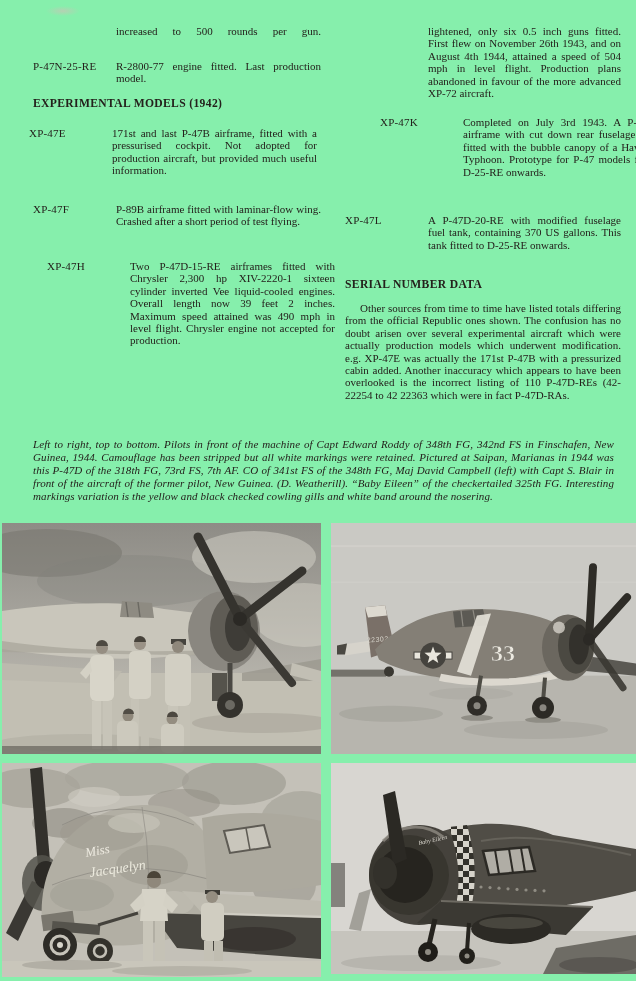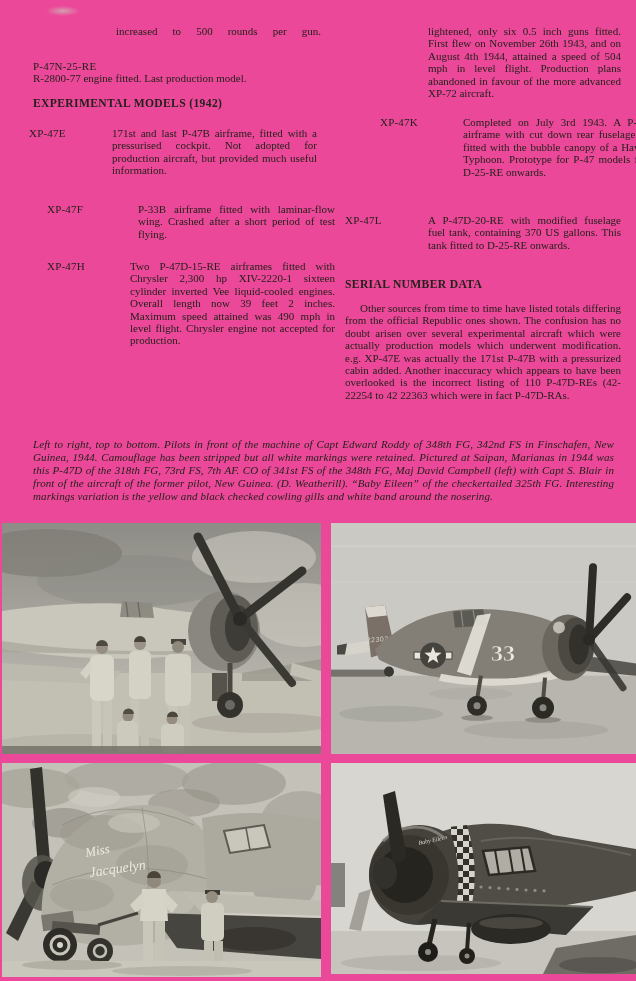--- a/index.html
+++ b/index.html
@@ -1,18 +1,18 @@
 <!DOCTYPE html>
 <html><head>
 <meta charset="utf-8">
 <style>
   html,body{margin:0;padding:0;background:#d8d5ca;}
   .page{
     position:relative;width:636px;height:981px;margin:0 auto;
-    background:#ec4899;overflow:hidden;
+    background:#86efac;overflow:hidden;
     font-family:"Liberation Serif", serif;color:#24211c;
   }
   .blk{position:absolute;font-size:11px;line-height:12.4px;text-align:justify;}
   .stretch{text-align:justify;text-align-last:justify;}
   .entry{display:flex;}
   .term{width:83px;flex:none;letter-spacing:.2px;}
   .desc{flex:1;text-align:justify;}
   .hd{position:absolute;font-size:11.6px;font-weight:bold;letter-spacing:.35px;}
   .indent{text-indent:15px;}
   .caption{
@@ -25,35 +25,35 @@
     background:radial-gradient(closest-side,#c9c5b6,rgba(201,197,182,0));opacity:.7;}
 </style>
 </head>
 <body>
 
 <div class="page">
   <div class="smudge"></div>
 
   <div class="blk stretch" style="top:25px;left:116px;width:205px;">increased to 500 rounds per gun.</div>
 
-  <div class="blk entry" style="top:60px;left:33px;width:288px;flex-direction:column;">
+  <div class="blk entry" style="top:60px;left:33px;width:288px;">
     <span class="term">P-47N-25-RE</span>
     <span class="desc">R-2800-77 engine fitted. Last production model.</span>
   </div>
 
   <div class="hd" style="top:97px;left:33px;">EXPERIMENTAL MODELS (1942)</div>
 
   <div class="blk entry" style="top:127px;left:29px;width:288px;">
     <span class="term">XP-47E</span>
     <span class="desc">171st and last P-47B airframe, fitted with a pressurised cockpit. Not adopted for production aircraft, but provided much useful information.</span>
   </div>
 
-  <div class="blk entry" style="top:203px;left:47px;width:288px;gap:8px;">
+  <div class="blk entry" style="top:203px;left:33px;width:288px;">
     <span class="term">XP-47F</span>
-    <span class="desc">P-33B airframe fitted with laminar-flow wing. Crashed after a short period of test flying.</span>
+    <span class="desc">P-89B airframe fitted with laminar-flow wing. Crashed after a short period of test flying.</span>
   </div>
 
   <div class="blk entry" style="top:260px;left:47px;width:288px;">
     <span class="term">XP-47H</span>
     <span class="desc">Two P-47D-15-RE airframes fitted with Chrysler 2,300 hp XIV-2220-1 sixteen cylinder inverted Vee liquid-cooled engines. Overall length now 39 feet 2 inches. Maximum speed attained was 490 mph in level flight. Chrysler engine not accepted for production.</span>
   </div>
 
 
   <div class="blk" style="top:25px;left:428px;width:193px;">lightened, only six 0.5 inch guns fitted. First flew on November 26th 1943, and on August 4th 1944, attained a speed of 504 mph in level flight. Production plans abandoned in favour of the more advanced XP-72 aircraft.</div>
 

